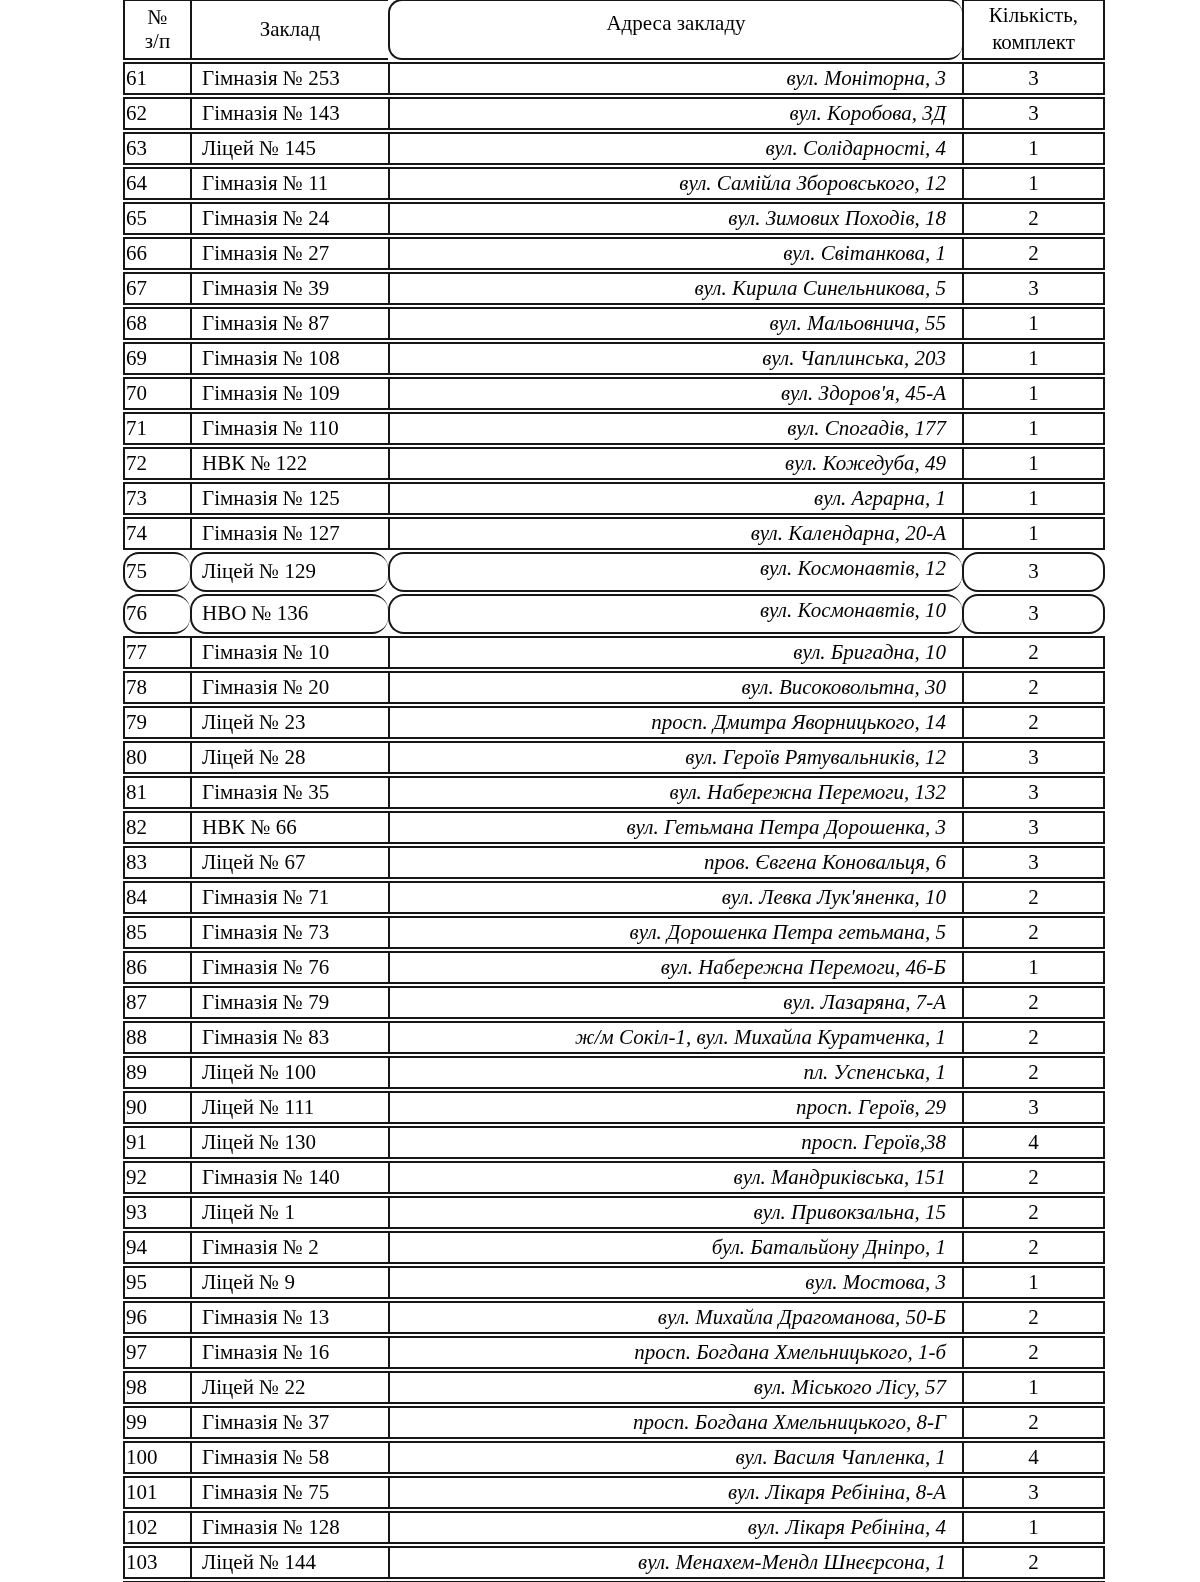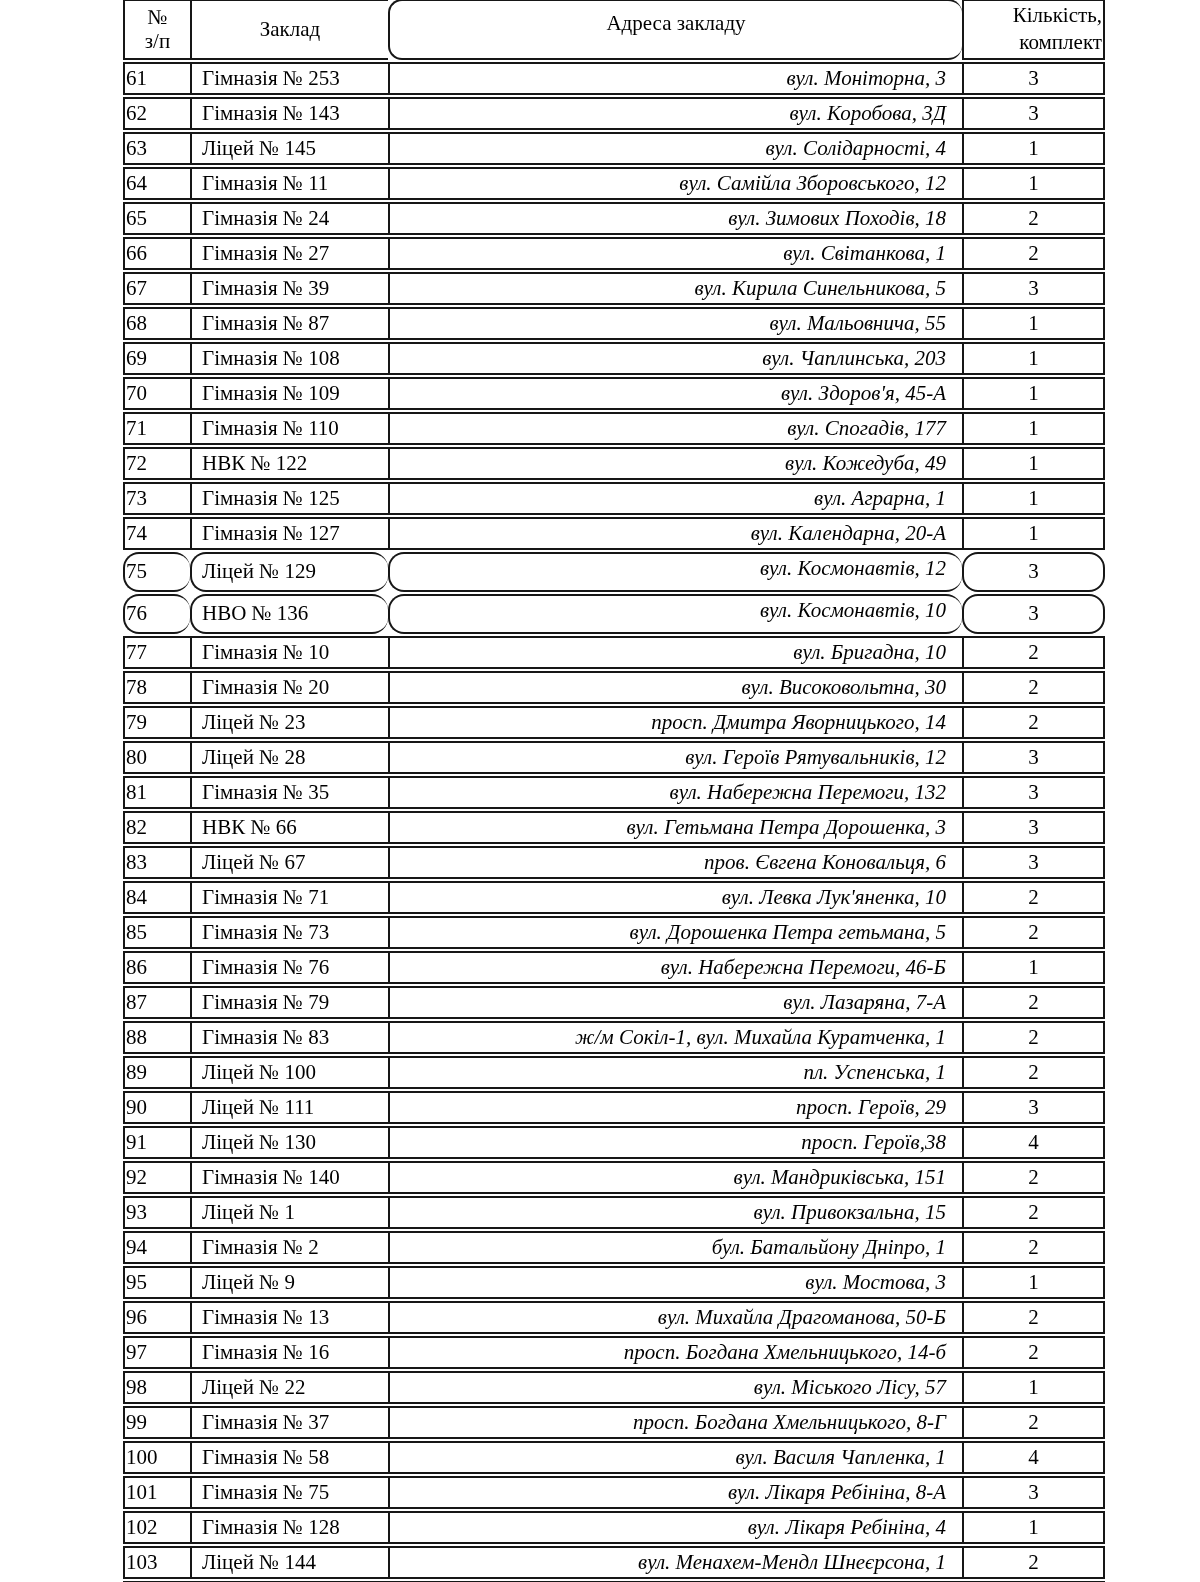--- a/index.html
+++ b/index.html
@@ -31,21 +31,21 @@
     vertical-align: middle;
     overflow: hidden;
     white-space: nowrap;
   }
   th:last-child, td:last-child { border-right: 2px solid #161616; }
 
   thead th { height: 44px; line-height: 1.15; }
   th.h-num  { text-align: center; }
   th.h-inst { text-align: center; padding: 6px 10px; }
   th.h-addr { text-align: center; vertical-align: top; padding-top: 10px; border-radius: 14px; }
-  th.h-qty  { text-align: right; line-height: 1.3; }
+  th.h-qty  { text-align: center; line-height: 1.3; }
 
   tbody td { height: 27px; }
   .c-num  { text-align: left; margin-top: 12px; }
   .c-inst { text-align: left; padding: 0 10px; }
   .c-addr { text-align: right; padding: 0 16px; font-style: italic; }
   .c-qty  { text-align: center; }
 
   
   tbody tr:nth-child(15) td, tbody tr:nth-child(16) td { height: 34px; border-radius: 16px; }
   tbody tr:nth-child(15) .c-addr, tbody tr:nth-child(16) .c-addr {
@@ -299,21 +299,21 @@
   </tr>
         <tr>
     <td class="c-num">96</td>
     <td class="c-inst">Гімназія № 13</td>
     <td class="c-addr">вул. Михайла Драгоманова, 50-Б</td>
     <td class="c-qty">2</td>
   </tr>
         <tr>
     <td class="c-num">97</td>
     <td class="c-inst">Гімназія № 16</td>
-    <td class="c-addr">просп. Богдана Хмельницького, 14-б</td>
+    <td class="c-addr">просп. Богдана Хмельницького, 1-б</td>
     <td class="c-qty">2</td>
   </tr>
         <tr>
     <td class="c-num">98</td>
     <td class="c-inst">Ліцей № 22</td>
     <td class="c-addr">вул. Міського Лісу, 57</td>
     <td class="c-qty">1</td>
   </tr>
         <tr>
     <td class="c-num">99</td>

